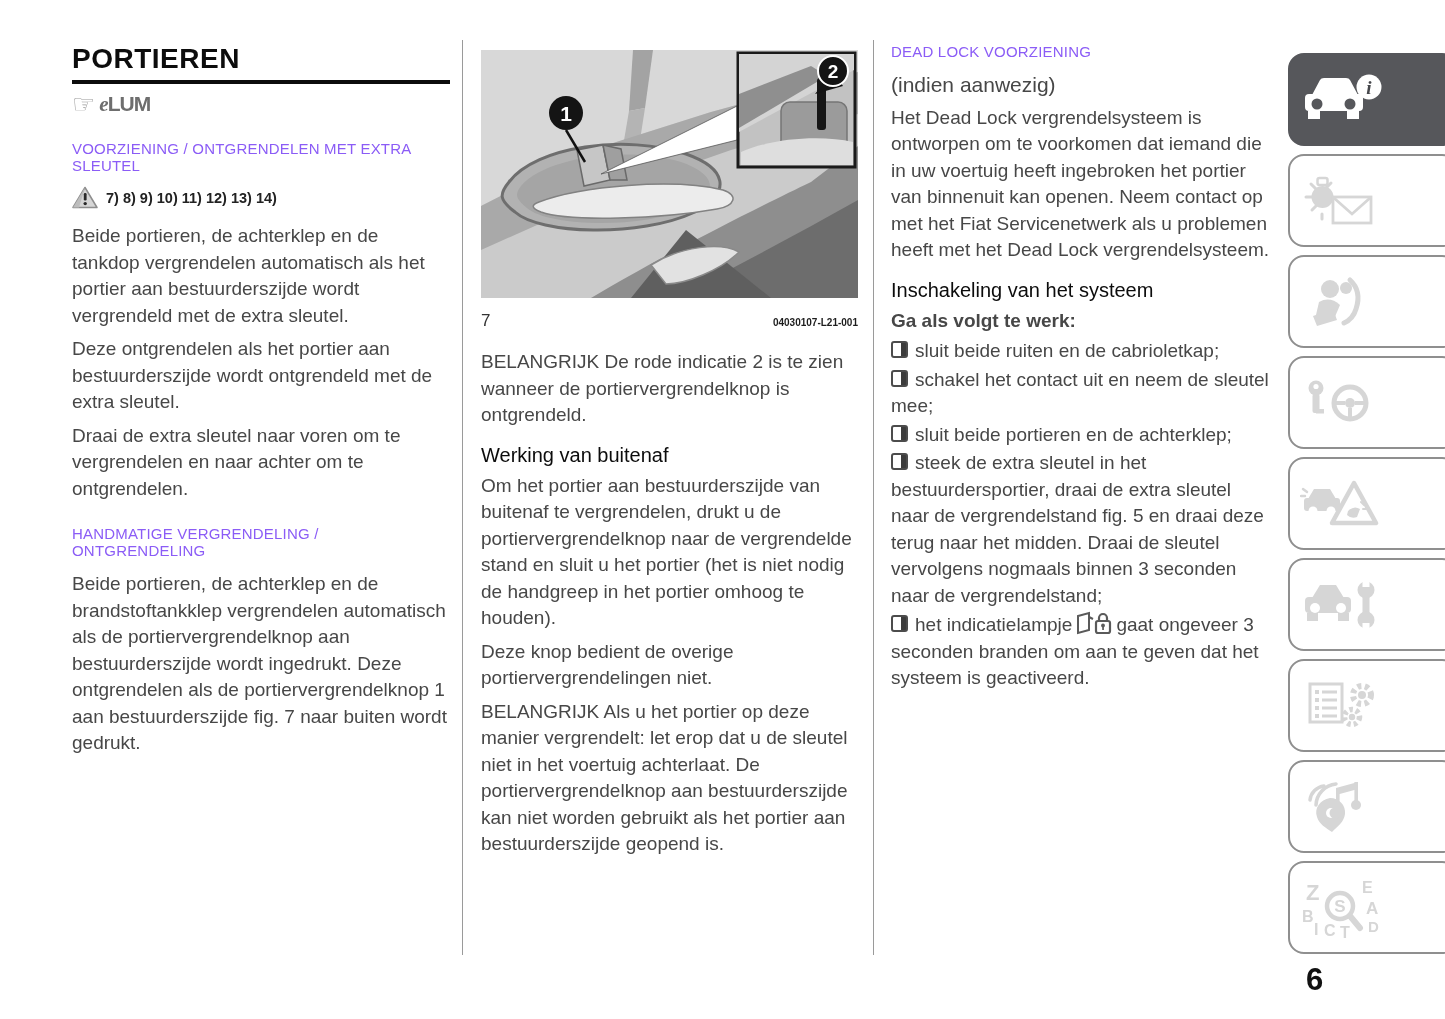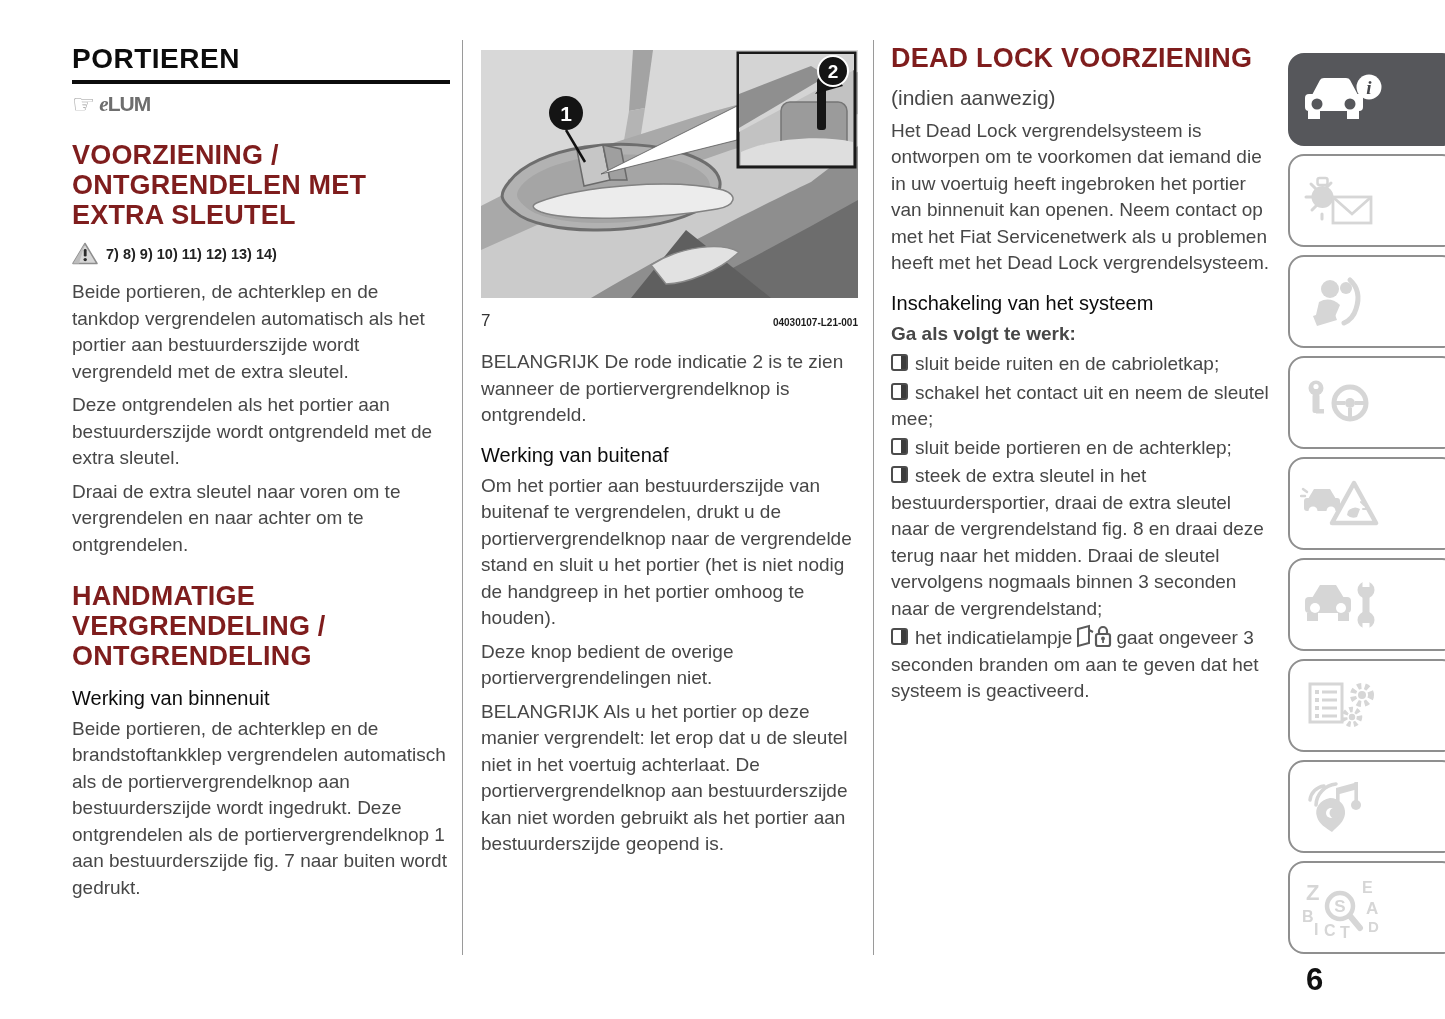--- a/index.html
+++ b/index.html
@@ -9,21 +9,21 @@
   .col-left{left:72px;width:378px;}
   .col-mid{left:481px;top:50px;width:377px;}
   .col-right{left:891px;width:380px;}
   .vdivider{position:absolute;top:40px;height:915px;width:1px;background:#9a9a9a;}
   .h1{font-size:28px;font-weight:bold;color:#0c0c0c;letter-spacing:.5px;
       border-bottom:4px solid #0c0c0c;padding-bottom:7px;line-height:1.05;}
   .elum{display:flex;align-items:center;gap:4px;margin:7px 0 2px;color:#8a8a8a;}
   .elum .hand{font-size:26px;line-height:1;color:#9a9a9a;}
   .elum-text{font-size:21px;font-weight:bold;letter-spacing:-1px;color:#6e6e6e;}
   .elum-text .e{font-style:italic;font-family:"Liberation Serif",serif;}
-  .h2{font-size:27px;font-weight:bold;color:#7f1d1d;line-height:1.1;
+  .h2{font-size:15px;font-weight:normal;color:#8b5cf6;line-height:1.1;
       letter-spacing:.2px;margin:24px 0 12px;}
   .h3{font-size:20px;font-weight:normal;color:#0c0c0c;margin:14px 0 6px;line-height:1.2;}
   p.body{font-size:19px;line-height:26.5px;margin:0 0 7px;color:#474747;}
   .warnrow{display:flex;align-items:center;gap:8px;margin:4px 0 14px;}
   .warnrefs{font-size:14.5px;font-weight:bold;color:#222;}
   .figwrap{width:377px;}
   .figcaption{display:flex;justify-content:space-between;align-items:baseline;
       margin:9px 0 18px;}
   .fignum{font-size:17px;color:#333;}
   .figcode{font-size:10px;font-weight:bold;color:#1d1d1d;}
@@ -64,21 +64,20 @@
         <circle cx="13.2" cy="17.6" r="1.7" fill="#2a2a2a"></circle>
       </svg>
       <span class="warnrefs">7) 8) 9) 10) 11) 12) 13) 14)</span>
     </div>
 
     <p class="body">Beide portieren, de achterklep en de tankdop vergrendelen automatisch als het portier aan bestuurderszijde wordt vergrendeld met de extra sleutel.</p>
     <p class="body">Deze ontgrendelen als het portier aan bestuurderszijde wordt ontgrendeld met de extra sleutel.</p>
     <p class="body">Draai de extra sleutel naar voren om te vergrendelen en naar achter om te ontgrendelen.</p>
 
     <div class="h2">HANDMATIGE VERGRENDELING / ONTGRENDELING</div>
-    <div class="h3">Werking van binnenuit</div>
     <p class="body">Beide portieren, de achterklep en de brandstoftankklep vergrendelen automatisch als de portiervergrendelknop aan bestuurderszijde wordt ingedrukt. Deze ontgrendelen als de portiervergrendelknop 1 aan bestuurderszijde fig. 7 naar buiten wordt gedrukt.</p>
   </div>
 
   <div class="vdivider" style="left:462px;"></div>
 
   <div class="col col-mid">
     <div class="figwrap">
       <svg width="377" height="248" viewBox="0 0 377 248">
         <rect width="377" height="248" fill="#cbcbcb"></rect>
         <path d="M0,0 H377 V22 L230,62 L110,100 L0,156 Z" fill="#d8d8d8"></path>
@@ -135,21 +134,21 @@
   <div class="col col-right">
     <div class="h2" style="margin-top:0;">DEAD LOCK VOORZIENING</div>
     <div class="subtitle">(indien aanwezig)</div>
     <p class="body">Het Dead Lock vergrendelsysteem is ontworpen om te voorkomen dat iemand die in uw voertuig heeft ingebroken het portier van binnenuit kan openen. Neem contact op met het Fiat Servicenetwerk als u problemen heeft met het Dead Lock vergrendelsysteem.</p>
     <div class="h3">Inschakeling van het systeem</div>
     <p class="body" style="margin-bottom:4px;font-weight:bold;">Ga als volgt te werk:</p>
 
     <p class="body" style="margin-bottom:2px;"><span class="bullet"></span><span>sluit beide ruiten en de cabrioletkap;</span></p>
     <p class="body" style="margin-bottom:2px;"><span class="bullet"></span><span>schakel het contact uit en neem de sleutel mee;</span></p>
     <p class="body" style="margin-bottom:2px;"><span class="bullet"></span><span>sluit beide portieren en de achterklep;</span></p>
-    <p class="body" style="margin-bottom:2px;"><span class="bullet"></span><span>steek de extra sleutel in het bestuurdersportier, draai de extra sleutel naar de vergrendelstand fig. 8 en draai deze terug naar het midden. Draai de sleutel vervolgens nogmaals binnen 3 seconden naar de vergrendelstand;</span></p>
+    <p class="body" style="margin-bottom:2px;"><span class="bullet"></span><span>steek de extra sleutel in het bestuurdersportier, draai de extra sleutel naar de vergrendelstand fig. 5 en draai deze terug naar het midden. Draai de sleutel vervolgens nogmaals binnen 3 seconden naar de vergrendelstand;</span></p>
     <p class="body"><span class="bullet"></span><span>het indicatielampje</span><svg class="inlineicon" width="38" height="24" viewBox="0 0 38 24">
         <path d="M3,5 L14,2 V19 L3,22 Z" fill="none" stroke="#5a5a5a" stroke-width="2"></path>
         <path d="M14,6 L18,8" stroke="#5a5a5a" stroke-width="2"></path>
         <rect x="21" y="10" width="14" height="12" rx="2" fill="none" stroke="#5a5a5a" stroke-width="2.2"></rect>
         <path d="M24,10 V7 a4 4 0 0 1 8 0 V10" fill="none" stroke="#5a5a5a" stroke-width="2.2"></path>
         <circle cx="28" cy="14.5" r="1.9" fill="#5a5a5a"></circle>
         <rect x="27.2" y="15" width="1.7" height="4" fill="#5a5a5a"></rect>
       </svg><span>gaat ongeveer 3 seconden branden om aan te geven dat het systeem is geactiveerd.</span></p>
   </div>
 

